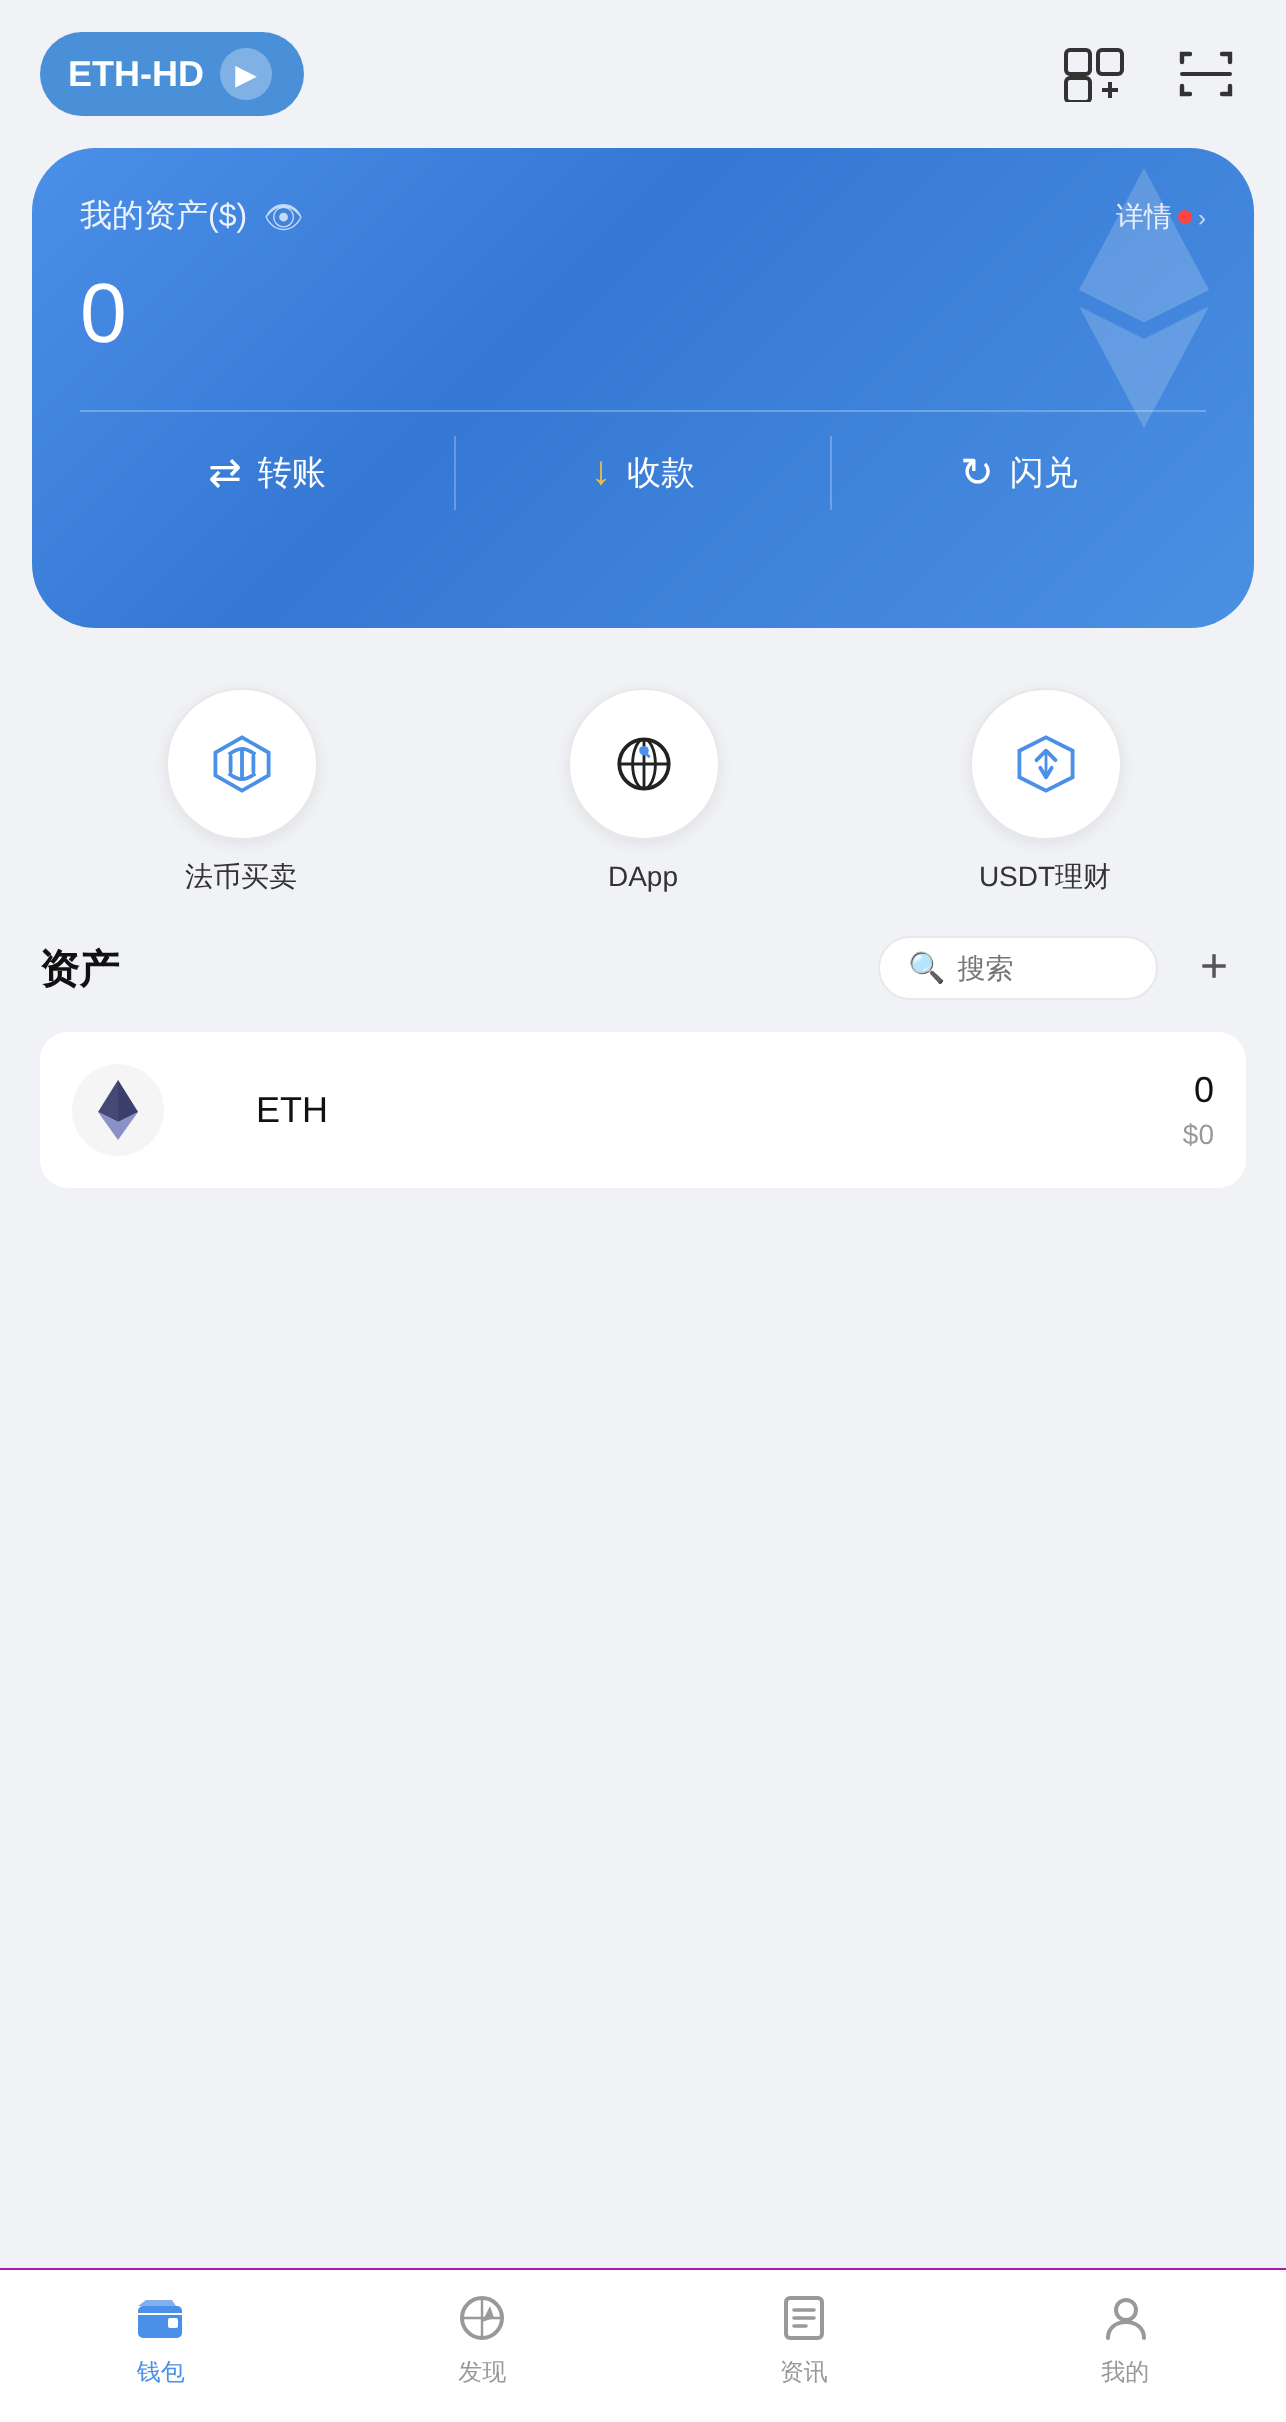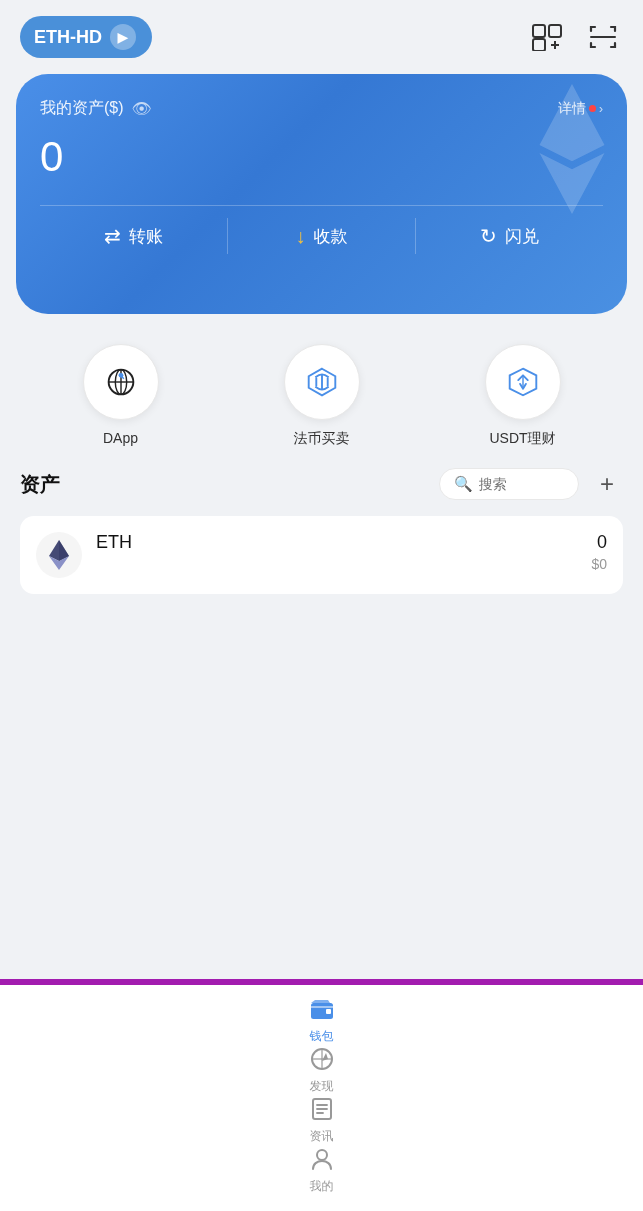--- a/index.html
+++ b/index.html
@@ -226,25 +226,27 @@
       justify-content: center;
       font-size: 24px;
       color: #555;
       cursor: pointer;
       margin-left: 4px;
     }
 
     
     .token-row {
       display: flex;
+      align-items: center;
       padding: 14px 0;
       background: white;
       border-radius: 14px;
       padding: 16px 16px;
       margin-bottom: 10px;
+      gap: 32px;
     }
     .token-logo {
       width: 46px;
       height: 46px;
       margin-right: 14px;
       flex-shrink: 0;
     }
     .token-name {
       font-size: 18px;
       font-weight: 500;
@@ -265,25 +267,24 @@
       margin-top: 3px;
     }
 
     
     .bottom-nav {
       position: fixed;
       bottom: 0;
       left: 0;
       width: 643px;
       background: white;
-      border-top: 6px solid #a21caf;
+      border-top: 1px solid #a21caf;
       display: flex;
       align-items: center;
       padding: 10px 0 16px 0;
-      flex-direction: column;
     }
     .nav-item {
       flex: 1;
       display: flex;
       flex-direction: column;
       align-items: center;
       gap: 5px;
       cursor: pointer;
     }
     .nav-icon {
@@ -371,41 +372,41 @@
       <span>闪兑</span>
     </div>
   </div>
 </div>
 
 <div class="quick-access">
 
   <div class="quick-item">
     <div class="quick-icon-circle">
       <svg viewBox="0 0 40 40" fill="none" width="40" height="40">
+        <path d="M20 6 L34 14 L34 26 L20 34 L6 26 L6 14 Z" stroke="#4a8fe8" stroke-width="2" fill="none"></path>
+        <path d="M14 16 L14 24 M20 13 L20 27 M26 16 L26 24" stroke="#4a8fe8" stroke-width="2" stroke-linecap="round"></path>
+        <path d="M13 15 C13 15 17 12 20 12 C23 12 27 15 27 15" stroke="#4a8fe8" stroke-width="2" fill="none"></path>
+        <path d="M13 25 C13 25 17 28 20 28 C23 28 27 25 27 25" stroke="#4a8fe8" stroke-width="2" fill="none"></path>
+      </svg>
+    </div>
+    <span class="quick-label">法币买卖</span>
+  </div>
+
+  <div class="quick-item">
+    <div class="quick-icon-circle">
+      <svg viewBox="0 0 40 40" fill="none" width="40" height="40">
         <circle cx="20" cy="20" r="13" stroke="#222" stroke-width="2" fill="none"></circle>
         <line x1="20" y1="7" x2="20" y2="33" stroke="#222" stroke-width="1.5"></line>
         <ellipse cx="20" cy="20" rx="6" ry="13" stroke="#222" stroke-width="1.5" fill="none"></ellipse>
         <line x1="7" y1="20" x2="33" y2="20" stroke="#222" stroke-width="1.5"></line>
         <circle cx="20" cy="13" r="2.5" fill="#4a8fe8"></circle>
         <line x1="18" y1="11.5" x2="23" y2="16.5" stroke="#4a8fe8" stroke-width="1.5"></line>
       </svg>
     </div>
     <span class="quick-label">DApp</span>
-  </div>
-
-  <div class="quick-item">
-    <div class="quick-icon-circle">
-      <svg viewBox="0 0 40 40" fill="none" width="40" height="40">
-        <path d="M20 6 L34 14 L34 26 L20 34 L6 26 L6 14 Z" stroke="#4a8fe8" stroke-width="2" fill="none"></path>
-        <path d="M14 16 L14 24 M20 13 L20 27 M26 16 L26 24" stroke="#4a8fe8" stroke-width="2" stroke-linecap="round"></path>
-        <path d="M13 15 C13 15 17 12 20 12 C23 12 27 15 27 15" stroke="#4a8fe8" stroke-width="2" fill="none"></path>
-        <path d="M13 25 C13 25 17 28 20 28 C23 28 27 25 27 25" stroke="#4a8fe8" stroke-width="2" fill="none"></path>
-      </svg>
-    </div>
-    <span class="quick-label">法币买卖</span>
   </div>
 
 
   <div class="quick-item">
     <div class="quick-icon-circle">
       <svg viewBox="0 0 40 40" fill="none" width="40" height="40">
         <path d="M20 6 L34 13 L34 27 L20 34 L6 27 L6 13 Z" stroke="#4a8fe8" stroke-width="2" fill="none"></path>
         <path d="M15 18 L20 13 L25 18" stroke="#4a8fe8" stroke-width="2" stroke-linecap="round" stroke-linejoin="round" fill="none"></path>
         <path d="M17 22 L20 27 L23 22" stroke="#4a8fe8" stroke-width="2" stroke-linecap="round" stroke-linejoin="round" fill="none"></path>
         <line x1="20" y1="13" x2="20" y2="27" stroke="#4a8fe8" stroke-width="1.5"></line>

